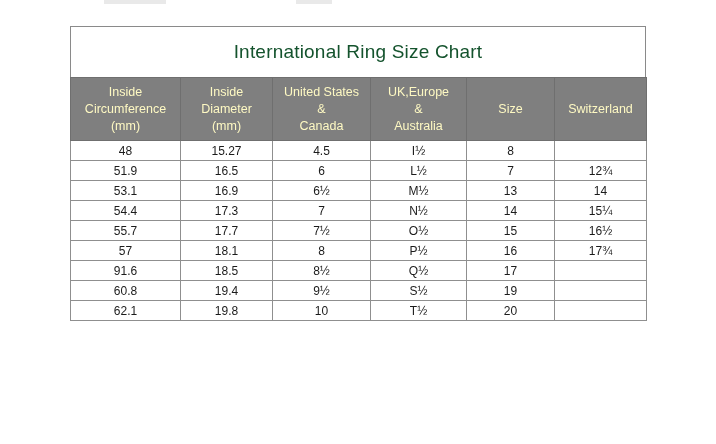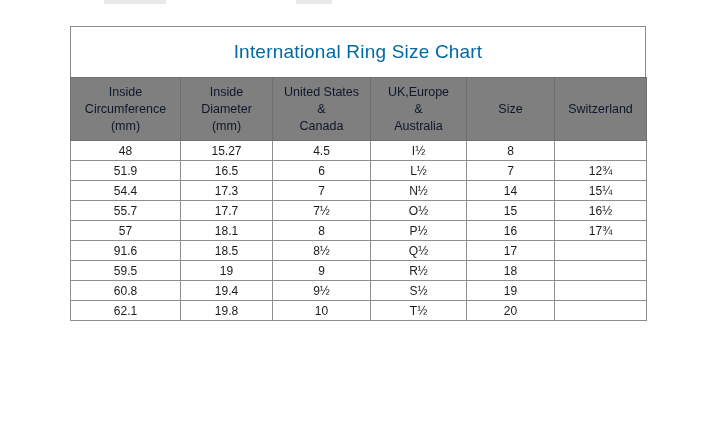--- a/index.html
+++ b/index.html
@@ -38,39 +38,39 @@
   .title-box {
     border: 1px solid #8a8a8a;
     background: #ffffff;
     height: 50px;
     display: flex;
     align-items: center;
     justify-content: center;
   }
   .title-box .title {
     font-size: 19px;
-    color: #0369a1;
+    color: #14532d;
     letter-spacing: 0.2px;
   }
 
   table.ring {
     border-collapse: collapse;
     width: 576px;
     table-layout: fixed;
     margin-top: -1px;
   }
   table.ring th,
   table.ring td {
     border: 1px solid #8f8f8f;
     text-align: center;
     color: #1b1b1b;
   }
   table.ring thead th {
     background: #7f7f7f;
-    color: #0f172a;
+    color: #fef9c3;
     font-weight: normal;
     font-size: 12.5px;
     line-height: 17px;
     height: 58px;
     padding: 2px 2px;
     border-color: #6f6f6f;
   }
   table.ring tbody td {
     background: #ffffff;
     font-size: 12px;
@@ -150,20 +150,28 @@
           </tr>
           <tr>
             <td>51.9</td>
             <td>16.5</td>
             <td>6</td>
             <td>L½</td>
             <td>7</td>
             <td>12¾</td>
           </tr>
           <tr>
+            <td>53.1</td>
+            <td>16.9</td>
+            <td>6½</td>
+            <td>M½</td>
+            <td>13</td>
+            <td>14</td>
+          </tr>
+          <tr>
             <td>54.4</td>
             <td>17.3</td>
             <td>7</td>
             <td>N½</td>
             <td>14</td>
             <td>15¼</td>
           </tr>
           <tr>
             <td>55.7</td>
             <td>17.7</td>
@@ -182,28 +190,20 @@
           </tr>
           <tr>
             <td>91.6</td>
             <td>18.5</td>
             <td>8½</td>
             <td>Q½</td>
             <td>17</td>
             <td></td>
           </tr>
           <tr>
-            <td>59.5</td>
-            <td>19</td>
-            <td>9</td>
-            <td>R½</td>
-            <td>18</td>
-            <td></td>
-          </tr>
-          <tr>
             <td>60.8</td>
             <td>19.4</td>
             <td>9½</td>
             <td>S½</td>
             <td>19</td>
             <td></td>
           </tr>
           <tr>
             <td>62.1</td>
             <td>19.8</td>

